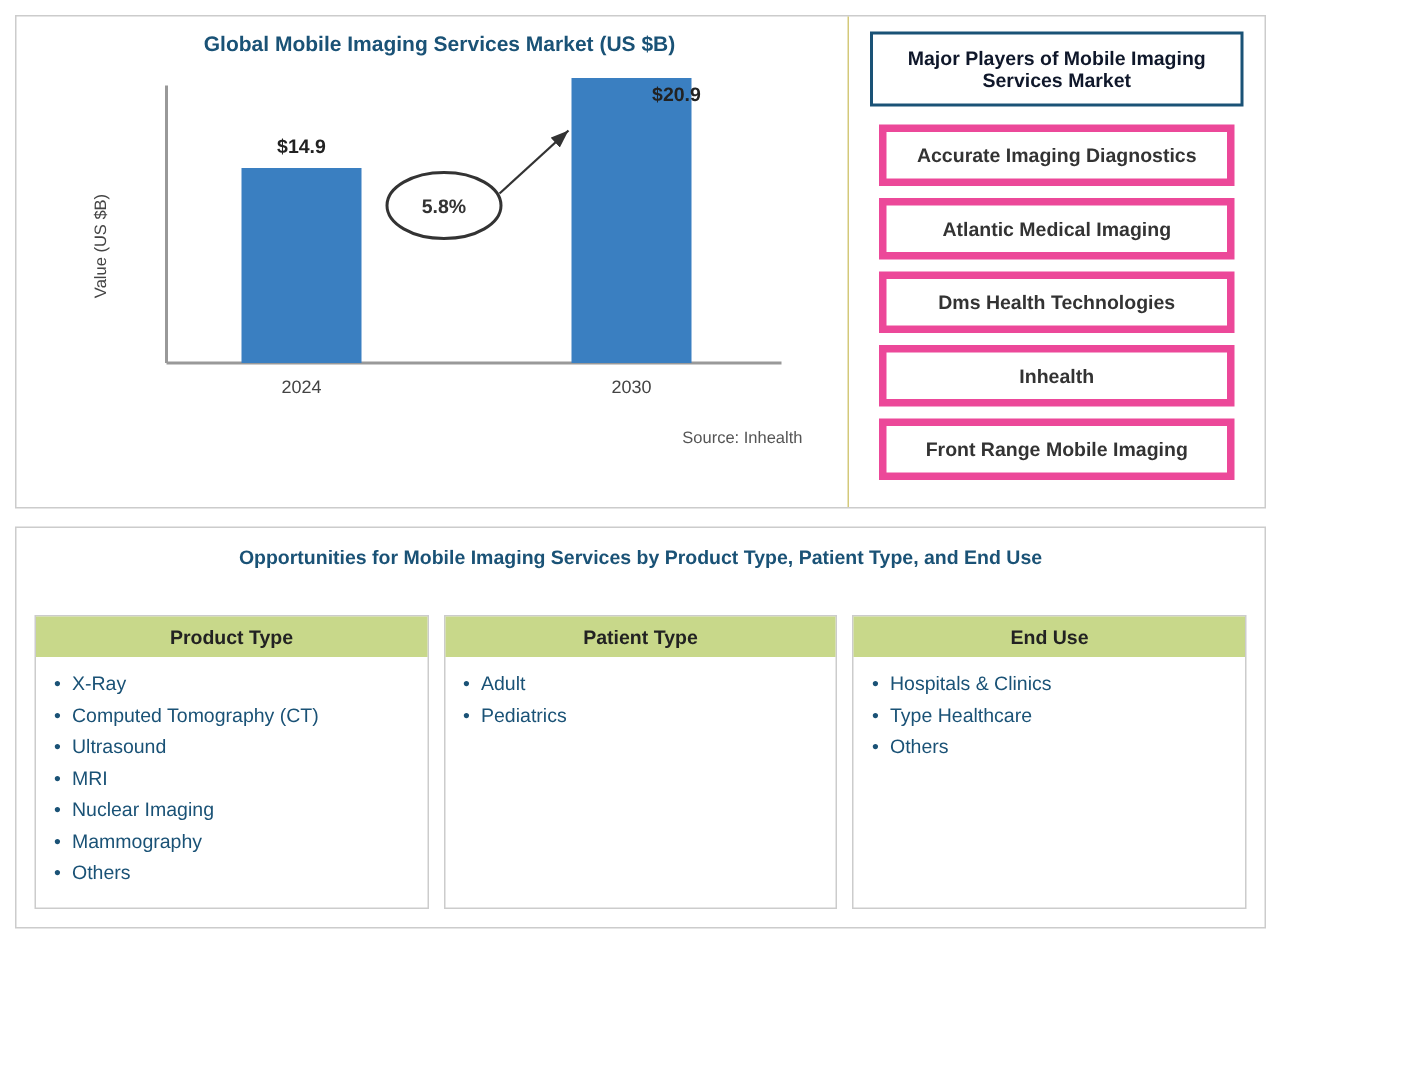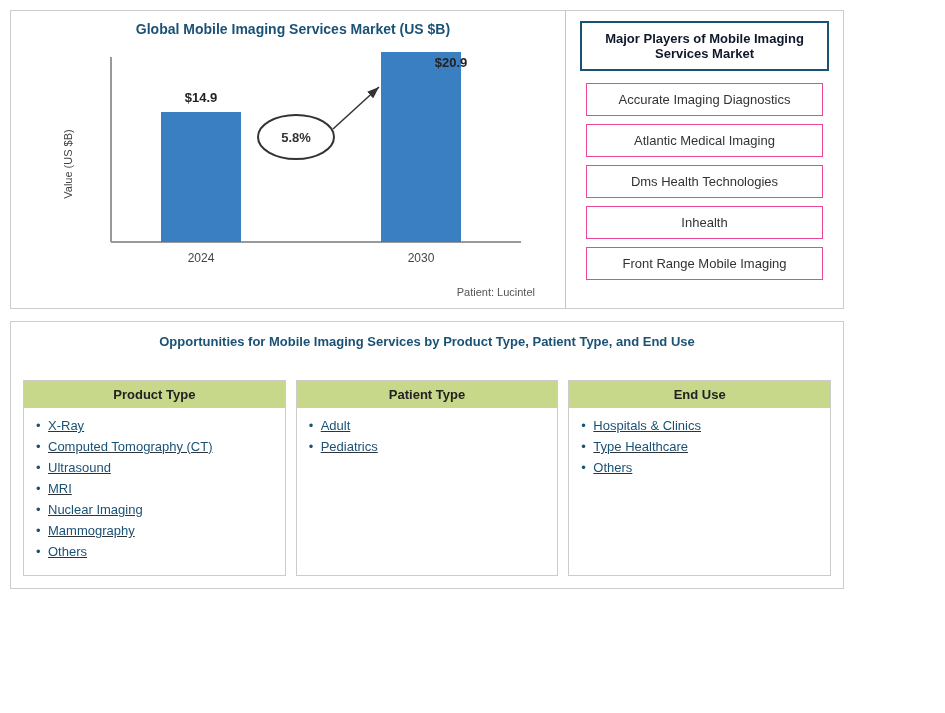--- a/index.html
+++ b/index.html
@@ -65,27 +65,28 @@
       padding: 8px 14px;
       text-align: center;
       font-size: 13px;
       font-weight: bold;
       color: #0f172a;
       margin-bottom: 12px;
       width: 100%;
     }
 
     .player-item {
-      border: 1px solid #ec4899;
+      border: 5px solid #ec4899;
       padding: 8px 10px;
       text-align: center;
       font-size: 13px;
       color: #333;
       margin-bottom: 8px;
       width: 95%;
+      font-weight: bold;
     }
 
     
     .bottom-section {
       border: 1px solid #ccc;
       padding: 12px;
     }
 
     .bottom-title {
       text-align: center;
@@ -120,21 +121,20 @@
     .category-body {
       padding: 10px 12px;
       font-size: 13px;
       color: #333;
       min-height: 160px;
     }
 
     .category-body ul {
       list-style: none;
       padding: 0;
-      text-decoration: underline;
     }
 
     .category-body ul li {
       margin-bottom: 6px;
       padding-left: 12px;
       position: relative;
       color: #1a5276;
     }
 
     .category-body ul li::before {
@@ -181,21 +181,21 @@
 
           <line x1="272" y1="82" x2="318" y2="40" stroke="#333" stroke-width="1.5" marker-end="url(#arrowhead)"></line>
           <defs>
             <marker id="arrowhead" markerWidth="8" markerHeight="6" refX="8" refY="3" orient="auto">
               <polygon points="0 0, 8 3, 0 6" fill="#333"></polygon>
             </marker>
           </defs>
         </svg>
       </div>
 
-      <div class="source-text">Patient: Lucintel</div>
+      <div class="source-text">Source: Inhealth</div>
     </div>
 
     <div class="players-panel">
       <div class="players-title-box">Major Players of Mobile Imaging Services Market</div>
 
       <div class="player-item">Accurate Imaging Diagnostics</div>
       <div class="player-item">Atlantic Medical Imaging</div>
       <div class="player-item">Dms Health Technologies</div>
       <div class="player-item">Inhealth</div>
       <div class="player-item">Front Range Mobile Imaging</div>

